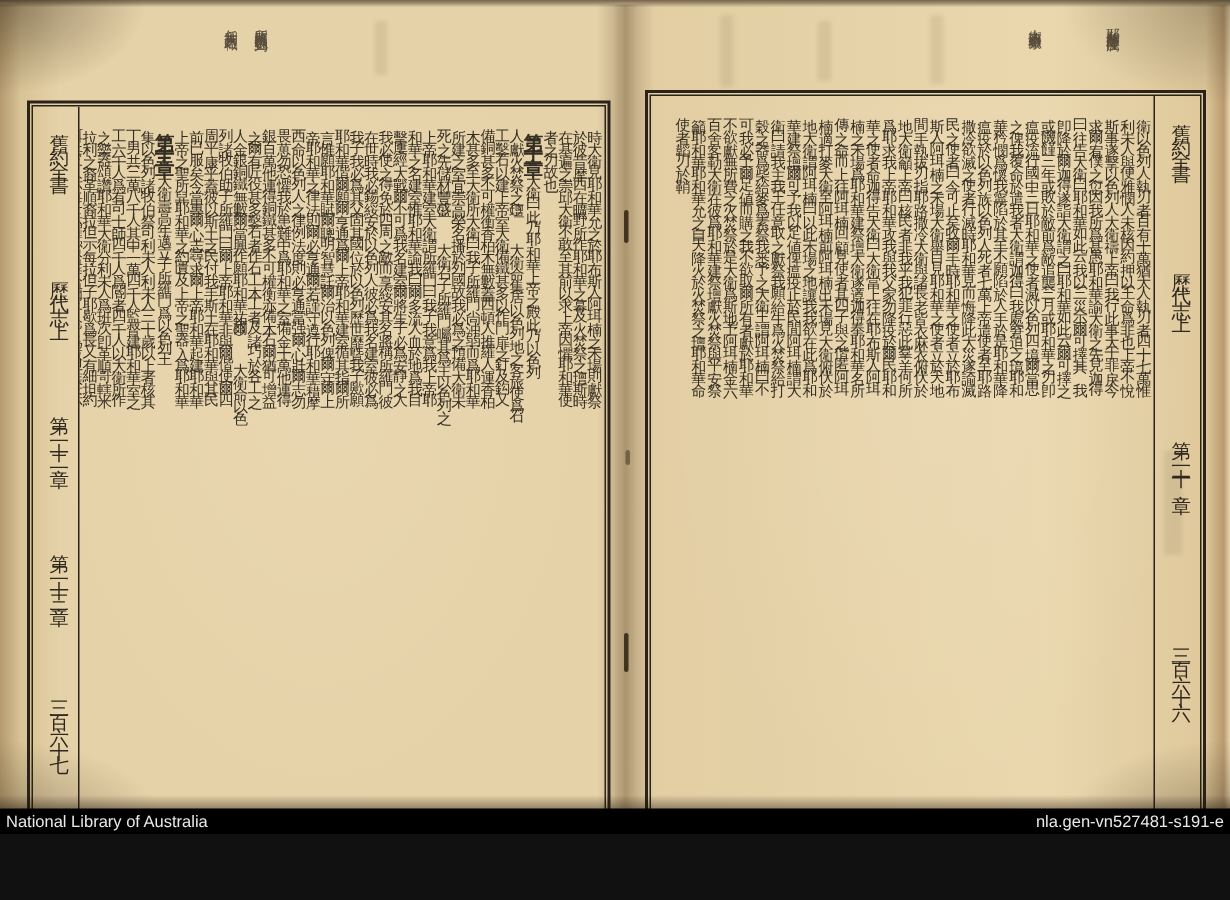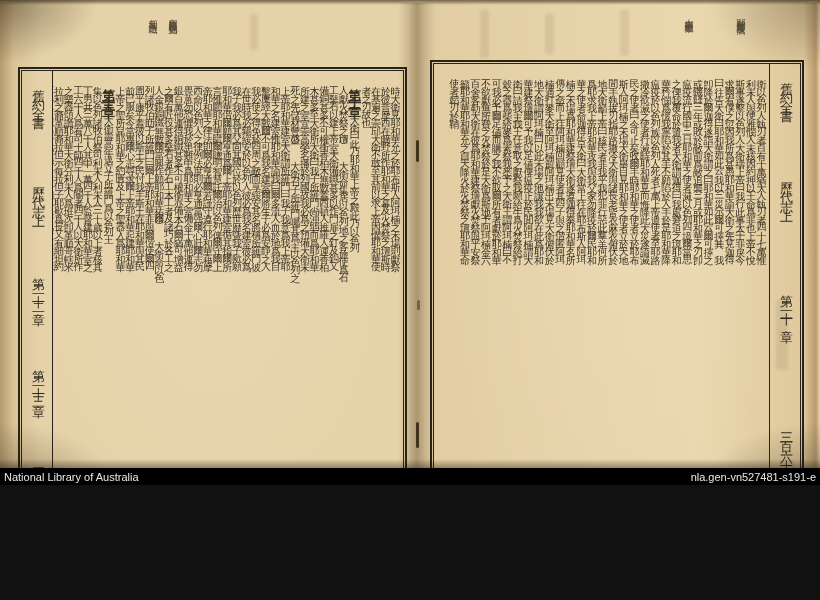--- a/index.html
+++ b/index.html
@@ -1,17 +1,17 @@
 <!DOCTYPE html>
 <html><head>
 <meta charset="utf-8">
 <style>
   html,body{margin:0;padding:0;background:#111;}
   #stage{
-    position:relative;width:820px;height:485px;overflow:hidden;
+    position:relative;width:820px;height:556px;overflow:hidden;
     font-family:"DejaVu Sans","Liberation Sans",sans-serif;
     background:linear-gradient(105deg,#c9b astronomical 0%,#dcc79c 10%) ,#dcc79c;
     background:#dcc79c;
   }
   
   .leaf{position:absolute;top:3px;bottom:17px;}
   .leaf-left{left:0;width:410px;background:linear-gradient(90deg,#b59a6f 0,#d9c496 14px,#e6d2a8 40px,#e6d2a8 100%);}
   .leaf-right{left:410px;width:410px;background:linear-gradient(90deg,#e2cda2 0,#ead7ae 70%,#dfc99c 96%,#b89a6e 99%,#e8d6b0 100%);}
   
   .gutter{position:absolute;left:398px;top:3px;width:38px;height:580px;

